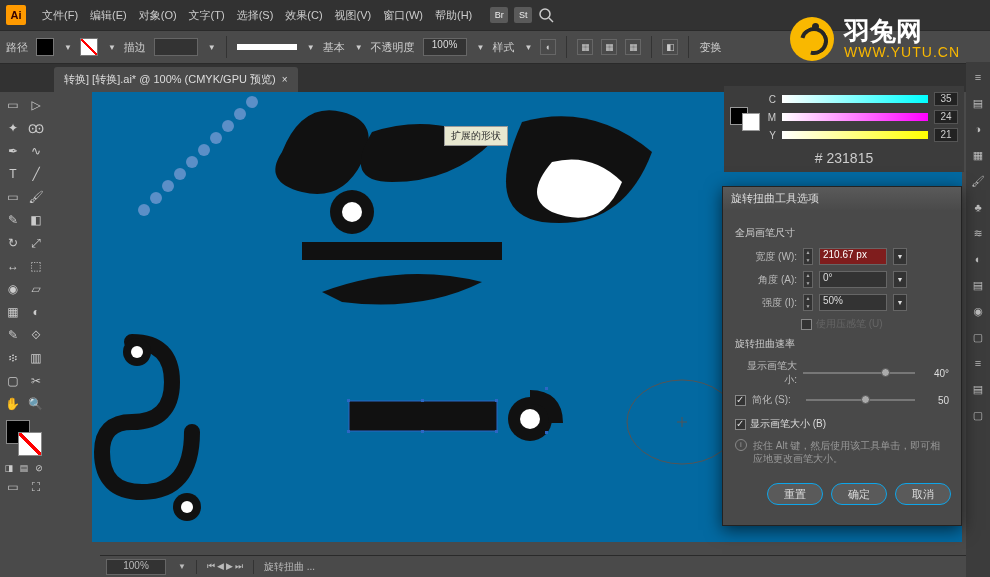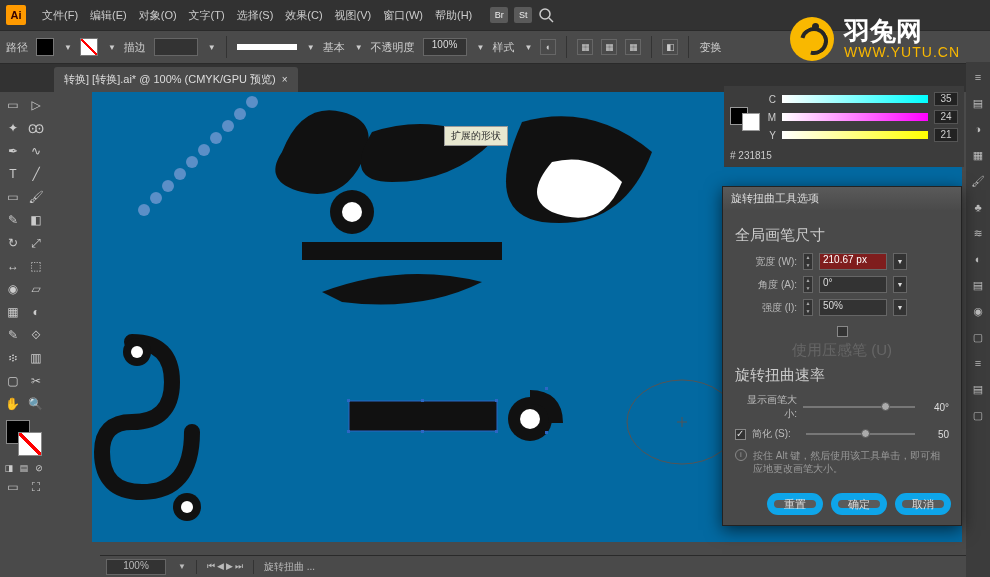--- a/index.html
+++ b/index.html
@@ -49,47 +49,47 @@
   .cp-row { display: flex; align-items: center; gap: 6px; margin-bottom: 4px; }
   .cp-swatch { width: 30px; height: 24px; position: relative; }
   .cp-fill { position: absolute; top: 0; left: 0; width: 18px; height: 18px; background: #000; border: 1px solid #999;}
   .cp-strk { position: absolute; bottom: 0; right: 0; width: 18px; height: 18px; background: #fff; border: 1px solid #999;}
   .cp-slider-label { width: 10px; text-align: right; }
   .cp-slider { flex: 1; height: 8px; }
   .sld-c { background: linear-gradient(to right, #fff, #0ff); }
   .sld-m { background: linear-gradient(to right, #fff, #f0f); }
   .sld-y { background: linear-gradient(to right, #fff, #ff0); }
   .cp-val { width: 24px; height: 14px; background: #222; border:1px solid #555; text-align:center;}
-  .cp-hex { text-align: left; margin-top: 4px; font-size: 10px;}
+  .cp-hex { text-align: center; margin-top: 4px; font-size: 14px;}
 
   .tooltip { position: absolute; background: #e8e8d0; color: #333; font-size: 10px; padding: 2px 6px; border: 1px solid #999; }
 
   .dialog { position: absolute; right: 28px; top: 186px; width: 240px; height: 340px; background: #494949; border: 1px solid #222; box-shadow: 0 4px 16px rgba(0,0,0,.6); font-size: 11px; color: #ddd; }
   .dlg-title { background: linear-gradient(#5a5a5a,#4a4a4a); padding: 4px 8px; font-size: 11px; }
   .dlg-body { padding: 10px 12px; }
-  .dlg-section-title { font-size: 15px; color: #ccc; margin: 6px 0 8px 0; }
+  .dlg-section-title { font-size: 10px; color: #ccc; margin: 6px 0 8px 0; }
   .dlg-row { display: flex; align-items: center; gap: 6px; margin-bottom: 6px; font-size: 10px;}
   .dlg-label { width: 62px; text-align: right; color:#bbb;}
   .dlg-input { width: 68px; height: 17px; background: #333; border: 1px solid #666; color: #ddd; font-size: 10px; padding: 0 3px;}
   .dlg-input.sel { background: #7f1d1d; color: #fff; }
   .dlg-dd { width: 14px; height: 17px; background: #333; border: 1px solid #666; display:flex; align-items:center; justify-content:center; font-size:7px;}
   .dlg-spinner { width: 10px; height: 17px; background: #333; border: 1px solid #666; display:flex; flex-direction:column; }
   .spin-btn { flex:1; font-size:5px; color:#aaa; text-align:center; line-height:7px;}
-  .dlg-check-row { display: flex; align-items: center; gap: 4px; margin-bottom: 6px; font-size: 15px; flex-direction: column;}
+  .dlg-check-row { display: flex; align-items: center; gap: 4px; margin-bottom: 6px; font-size: 10px;}
   .chk { width: 11px; height: 11px; background: #333; border: 1px solid #888; position: relative; }
   .chk.on::after { content: "✓"; position: absolute; top:-2px; left:0; font-size: 10px; color: #ddd;}
   .slider-row { display: flex; align-items: center; gap: 6px; margin-bottom: 6px; font-size: 10px;}
   .slider-label { width: 62px; text-align: right; font-size:10px; color:#bbb;}
   .slider-track { flex:1; height: 2px; background: #777; position: relative;}
   .slider-handle { position: absolute; top: -4px; width: 9px; height: 9px; border-radius: 50%; background: #aaa; border:1px solid #555;}
   .slider-val { width: 28px; text-align: right; font-size:10px;}
   .dlg-info { display: flex; gap: 6px; font-size: 10px; color: #999; margin-top: 8px; line-height: 1.3;}
   .info-icon { width:12px; height:12px; border:1px solid #888; border-radius:50%; font-size:8px; text-align:center; flex-shrink:0;}
   .dlg-buttons { display: flex; justify-content: flex-end; gap: 8px; padding: 8px 10px; }
-  .dlg-btn { width: 56px; height: 22px; background: #5a5a5a; border: 7px solid #0ea5e9; border-radius: 11px; color: #ddd; font-size: 11px; display: flex; align-items: center; justify-content: center; cursor: pointer;}
+  .dlg-btn { width: 56px; height: 22px; background: #5a5a5a; border: 1px solid #0ea5e9; border-radius: 11px; color: #ddd; font-size: 11px; display: flex; align-items: center; justify-content: center; cursor: pointer;}
   .dlg-disabled { color: #666; }
 
   .watermark { position: absolute; top: 17px; right: 30px; display: flex; align-items: center; gap: 10px; z-index: 99; pointer-events:none;}
   .wm-logo { width: 44px; height: 44px; background: #f9b800; border-radius: 50%; position: relative;}
   .wm-logo::before { content:""; position:absolute; top:10px; left:10px; width:20px; height:20px; border:4px solid #262626; border-radius:50%; border-left-color:transparent; transform: rotate(-30deg);}
   .wm-logo::after { content:""; position:absolute; top:6px; left:22px; width:7px; height:7px; background:#262626; border-radius:50%;}
   .wm-text { color: #fff; }
   .wm-main { font-size: 26px; font-weight: bold; line-height: 1;}
   .wm-sub { font-size: 14px; letter-spacing: 1px; color: #f9b800; font-weight:normal;}
 
@@ -376,20 +376,24 @@
     </div>
     <div class="slider-row">
       <div class="chk on"></div>
       <span class="slider-label" style="width:48px; text-align:left">简化 (S):</span>
       <div class="slider-track">
           <div class="slider-handle" style="left:50%"></div>
         </div>
       <span class="slider-val">50</span>
     </div>
 
+    <div class="dlg-check-row" style="margin-top:10px">
+      <div class="chk on"></div>
+      <span>显示画笔大小 (B)</span>
+    </div>
     <div class="dlg-info">
       <div class="info-icon">i</div>
       <div>按住 Alt 键，然后使用该工具单击，即可相应地更改画笔大小。</div>
     </div>
   </div>
   <div class="dlg-buttons">
     <div class="dlg-btn">重置</div>
     <div class="dlg-btn">确定</div>
     <div class="dlg-btn">取消</div>
   </div>

